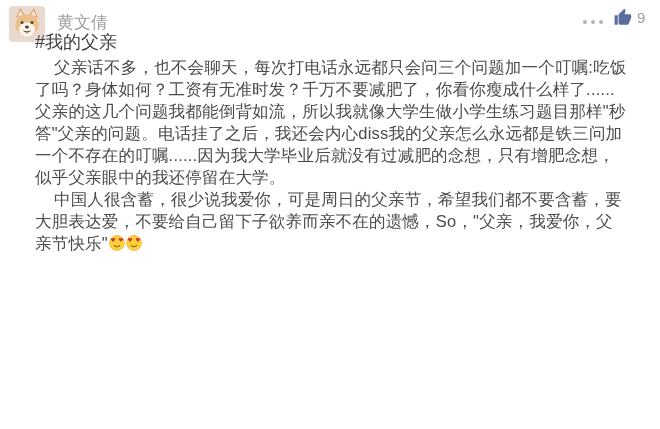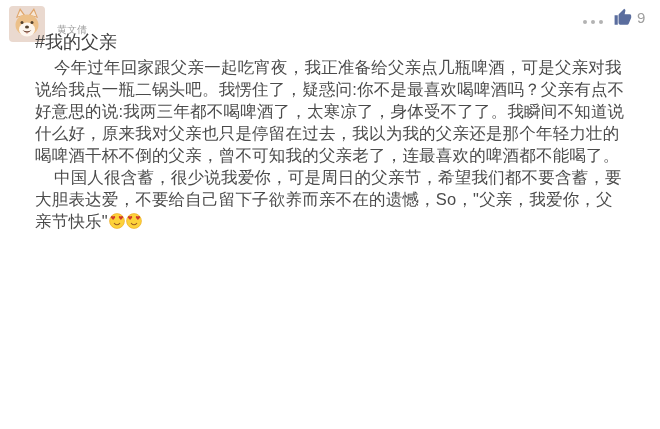--- a/index.html
+++ b/index.html
@@ -18,24 +18,23 @@
     left: 9px; top: 6px;
     width: 36px; height: 36px;
     border-radius: 4px;
     overflow: hidden;
     cursor: pointer;
   }
   .avatar svg { display:block; width:100%; height:100%; }
   .username {
     position: absolute;
     left: 57px; top: 11px;
-    font-size: 10px;
+    font-size: 17px;
     color: #9e9e9e;
     cursor: pointer;
-    margin-top: 12px;
   }
   .more-btn {
     position: absolute;
     left: 581px; top: 16px;
     display: flex;
     gap: 4px;
     align-items: center;
     cursor: pointer;
     padding: 4px 2px;
   }
@@ -121,21 +120,21 @@
     <span>
       <svg width="19" height="19" viewBox="0 0 24 24" xmlns="http://www.w3.org/2000/svg">
         <path fill="#5a6d9e" d="M2 21h4V9H2v12zM23 10c0-1.1-.9-2-2-2h-6.31l.95-4.57.03-.32c0-.41-.17-.79-.44-1.06L14.17 1 7.59 7.59C7.22 7.95 7 8.45 7 9v10c0 1.1.9 2 2 2h9c.83 0 1.54-.5 1.84-1.22l3.02-7.05c.09-.23.14-.47.14-.73v-2z"></path>
       </svg>
     </span>
     <span class="like-count">9</span>
   </div>
 
   <div class="content">
     <div class="post-title">#我的父亲</div>
-    <p>今年过年回家跟父亲一起吃宵夜，我正准备给父亲点几瓶啤酒，可是父亲对我说给我点一瓶二锅头吧。我愣住了，疑惑问:你不是最喜欢喝啤酒吗？父亲有点不好意思的说:我两三年都不喝啤酒了，太寒凉了，身体受不了了。我瞬间不知道说什么好，原来我对父亲也只是停留在过去，我以为我的父亲还是那个年轻力壮的喝啤酒干杯不倒的父亲，曾不可知我的父亲老了，连最喜欢的啤酒都不能喝了。</p>
+    <p>父亲话不多，也不会聊天，每次打电话永远都只会问三个问题加一个叮嘱:吃饭了吗？身体如何？工资有无准时发？千万不要减肥了，你看你瘦成什么样了......父亲的这几个问题我都能倒背如流，所以我就像大学生做小学生练习题目那样"秒答"父亲的问题。电话挂了之后，我还会内心diss我的父亲怎么永远都是铁三问加一个不存在的叮嘱......因为我大学毕业后就没有过减肥的念想，只有增肥念想，似乎父亲眼中的我还停留在大学。</p>
     <p><span>中国人很含蓄，很少说我爱你，可是周日的父亲节，希望我们都不要含蓄，要大胆表达爱，不要给自己留下子欲养而亲不在的遗憾，So，"父亲，我爱你，父亲节快乐"</span><span class="emoji"><svg viewBox="0 0 20 20" xmlns="http://www.w3.org/2000/svg">
             <circle cx="10" cy="10" r="9.3" fill="#fdd23a" stroke="#eaa820" stroke-width="0.8"></circle>
             <path d="M5.1 8.6 C3.4 7.2 2.4 6.2 2.4 5.1 2.4 4.3 3.1 3.7 3.8 3.7 4.3 3.7 4.8 4 5.1 4.5 5.4 4 5.9 3.7 6.4 3.7 7.1 3.7 7.8 4.3 7.8 5.1 7.8 6.2 6.8 7.2 5.1 8.6 Z" fill="#cf3d2a"></path>
             <path d="M14.9 8.6 C13.2 7.2 12.2 6.2 12.2 5.1 12.2 4.3 12.9 3.7 13.6 3.7 14.1 3.7 14.6 4 14.9 4.5 15.2 4 15.7 3.7 16.2 3.7 16.9 3.7 17.6 4.3 17.6 5.1 17.6 6.2 16.6 7.2 14.9 8.6 Z" fill="#cf3d2a"></path>
             <path d="M6.6 13 Q10 16.4 13.4 13" stroke="#9c5b23" stroke-width="1.3" fill="none" stroke-linecap="round"></path>
           </svg></span><span class="emoji"><svg viewBox="0 0 20 20" xmlns="http://www.w3.org/2000/svg">
             <circle cx="10" cy="10" r="9.3" fill="#fdd23a" stroke="#eaa820" stroke-width="0.8"></circle>
             <path d="M5.1 8.6 C3.4 7.2 2.4 6.2 2.4 5.1 2.4 4.3 3.1 3.7 3.8 3.7 4.3 3.7 4.8 4 5.1 4.5 5.4 4 5.9 3.7 6.4 3.7 7.1 3.7 7.8 4.3 7.8 5.1 7.8 6.2 6.8 7.2 5.1 8.6 Z" fill="#cf3d2a"></path>
             <path d="M14.9 8.6 C13.2 7.2 12.2 6.2 12.2 5.1 12.2 4.3 12.9 3.7 13.6 3.7 14.1 3.7 14.6 4 14.9 4.5 15.2 4 15.7 3.7 16.2 3.7 16.9 3.7 17.6 4.3 17.6 5.1 17.6 6.2 16.6 7.2 14.9 8.6 Z" fill="#cf3d2a"></path>
             <path d="M6.6 13 Q10 16.4 13.4 13" stroke="#9c5b23" stroke-width="1.3" fill="none" stroke-linecap="round"></path>

